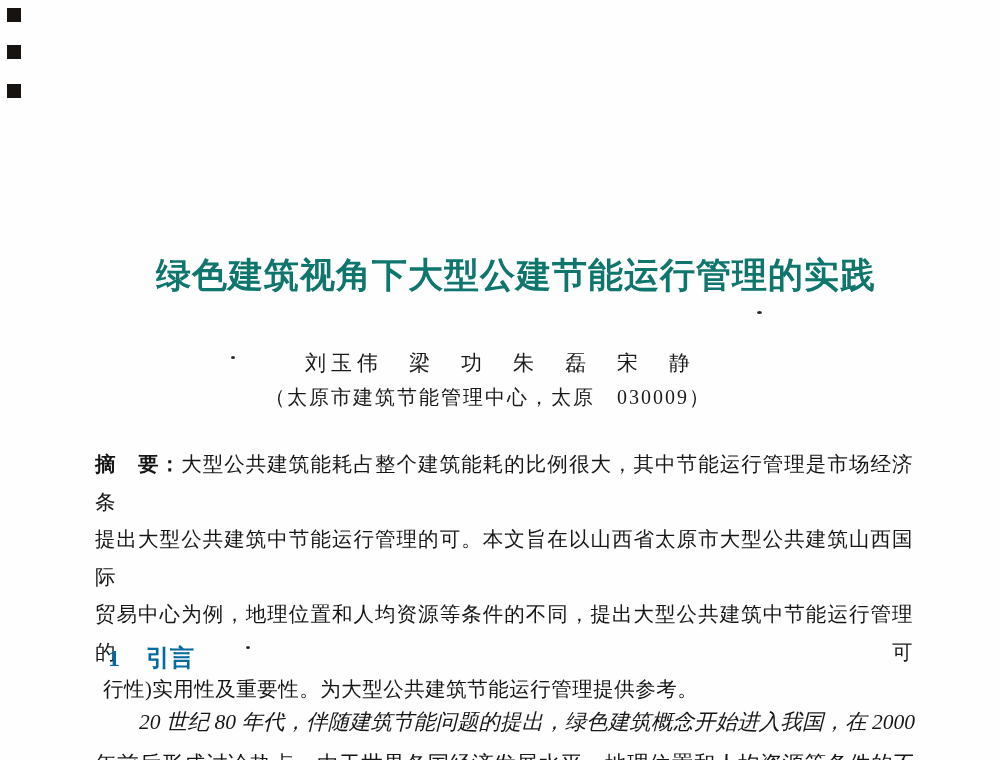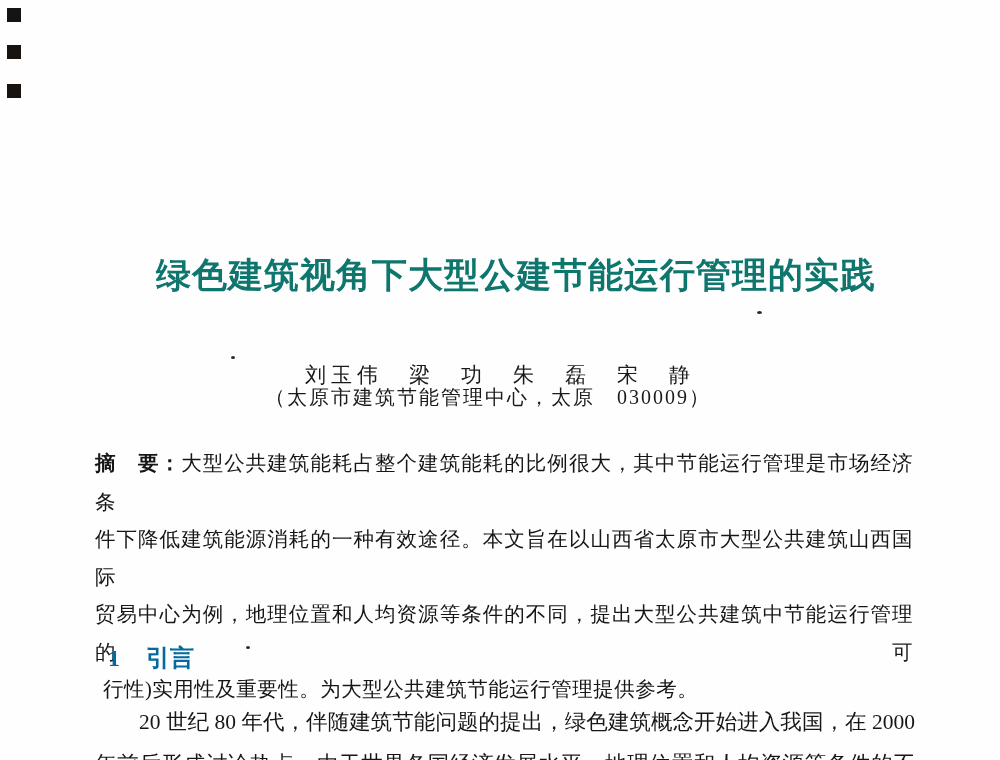--- a/index.html
+++ b/index.html
@@ -37,41 +37,40 @@
     color: #0f766e;
   }
 
   
   .authors {
     position: absolute; top: 349px; left: 0; width: 1000px;
     text-align: center;
     font-size: 21px;
     letter-spacing: 5px;
     color: #1a1a1a;
-    margin-top: 12px;
   }
   .affiliation {
     position: absolute; top: 384px; left: 0; width: 976px;
     text-align: center;
     font-size: 20px;
     letter-spacing: 2px;
     color: #1a1a1a;
   }
 
   
   .abstract {
     position: absolute; left: 95px; top: 445px; width: 818px;
     font-size: 20.5px;
     line-height: 37.5px;
     color: #161616;
   }
   .abs-line { text-align: justify; text-align-last: justify; letter-spacing: 0.5px; }
   .abs-line.short { text-align: left; text-align-last: left; margin-left: 8px; }
   .bold-label {
-    font-family: Liberation Mono, monospace;
+    font-family: Liberation Sans, sans-serif;
     font-weight: 700;
   }
   .keywords-line { text-align: left; letter-spacing: 0.5px; }
 
   
   .section-heading {
     position: absolute; left: 108px; top: 642px;
     font-family: "Liberation Sans", "DejaVu Sans", sans-serif;
     font-weight: 700;
     font-size: 24px;
@@ -79,21 +78,21 @@
   }
   .section-number { display: inline-block; margin-right: 26px; font-family: "Liberation Serif", serif; font-weight: 700; }
 
   
   .body-par {
     position: absolute; left: 95px; top: 701px; width: 820px;
     font-size: 21.5px;
     line-height: 42px;
     color: #161616;
   }
-  .body-line1 { text-indent: 44px; text-align: justify; text-align-last: justify; }
+  .body-line1 { text-indent: 44px; text-align: justify; text-align-last: justify; font-style: italic; }
   .body-line2 { text-align: justify; text-align-last: justify; }
 </style>
 </head>
 <body>
 
 <div class="page">
 
   <div class="artifact-square sq1"></div>
   <div class="artifact-square sq2"></div>
   <div class="artifact-square sq3"></div>
@@ -103,21 +102,21 @@
 
   <h1 class="doc-title">绿色建筑视角下大型公建节能运行管理的实践</h1>
 
   <div class="authors">刘玉伟　梁　功　朱　磊　宋　静</div>
   <div class="affiliation">（太原市建筑节能管理中心，太原　030009）</div>
 
   <div class="abstract">
     <div class="abs-line">
       <span class="bold-label">摘　要：</span><span>大型公共建筑能耗占整个建筑能耗的比例很大，其中节能运行管理是市场经济条</span>
     </div>
-    <div class="abs-line">件下降低建筑能源消耗的一种有效途径。本文旨在以山西省太原市大型公共建筑山西国际</div>
+    <div class="abs-line">提出大型公共建筑中节能运行管理的可。本文旨在以山西省太原市大型公共建筑山西国际</div>
     <div class="abs-line">贸易中心为例，地理位置和人均资源等条件的不同，提出大型公共建筑中节能运行管理的可</div>
     <div class="abs-line short">行性)实用性及重要性。为大型公共建筑节能运行管理提供参考。</div>
   </div>
 
   <h2 class="section-heading">
     <span class="section-number">1</span><span>引言</span>
   </h2>
 
   <div class="body-par">
     <div class="body-line1">20 世纪 80 年代，伴随建筑节能问题的提出，绿色建筑概念开始进入我国，在 2000</div>

